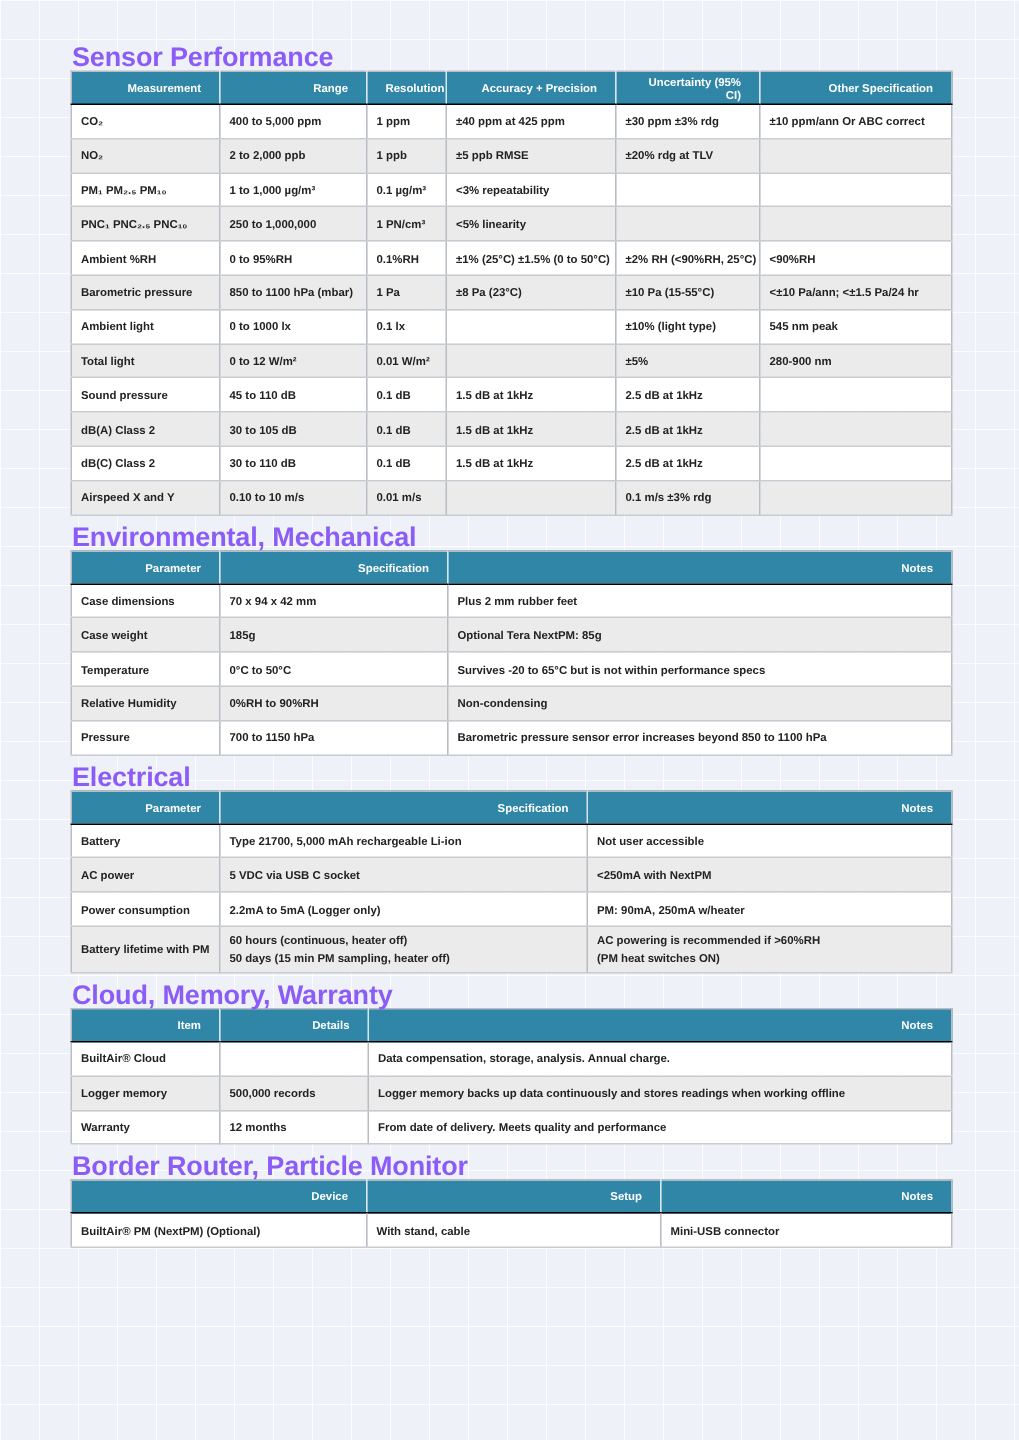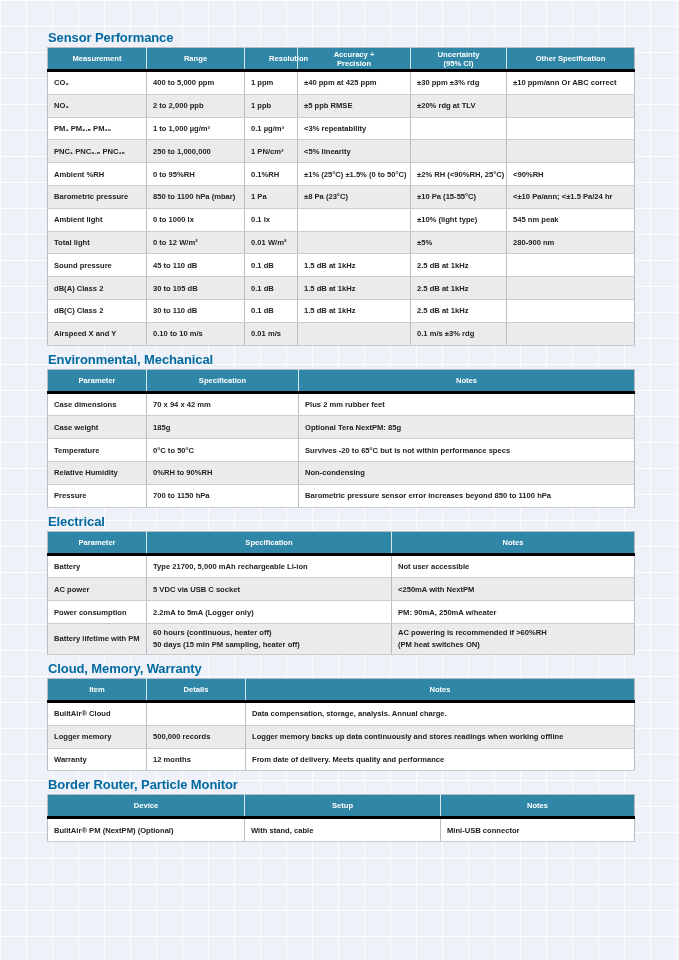--- a/index.html
+++ b/index.html
@@ -9,32 +9,32 @@
     background-image:
       linear-gradient(rgba(255,255,255,0.85) 1px, transparent 1px),
       linear-gradient(90deg, rgba(255,255,255,0.85) 1px, transparent 1px);
     background-size: 26px 26px;
     font-family: "Liberation Sans", sans-serif;
     color: #1e1e1e;
     position: relative;
   }
   .page { position: absolute; left: 47px; top: 30px; width: 587px; }
   h2 {
-    margin: 0 0 1px 1px; font-size: 13px; font-weight: bold; color: #0369a1;
+    margin: 0 0 1px 1px; font-size: 18px; font-weight: bold; color: #8b5cf6;
     letter-spacing: -0.1px; line-height: 16px;
   }
   table {
     width: 587px; border-collapse: collapse; table-layout: fixed;
     font-size: 7.6px; margin-bottom: 6px;
     border: 1px solid #b9bcc2;
   }
   th {
-    background: #2f86a6; color: #ffffff; text-align: center; font-weight: bold;
-    padding: 0 24px; height: 21px; border-right: 1px solid #d8e6ee;
-    border-bottom: 3px solid #000000;
+    background: #2f86a6; color: #ffffff; text-align: right; font-weight: bold;
+    padding: 0 12px; height: 21px; border-right: 1px solid #d8e6ee;
+    border-bottom: 1px solid #000000;
   }
   th:last-child { border-right: none; margin-top: 36px; }
   td {
     padding: 0 6px; height: 21.8px; border-right: 1px solid #b9bcc2;
     border-bottom: 1px solid #c8cbd0; font-weight: bold; color: #222;
     white-space: nowrap; overflow: hidden;
   }
   td:last-child { border-right: none; }
   tr:nth-child(odd) td { background: #ffffff; }
   tr:nth-child(even) td { background: #ebebeb; }

